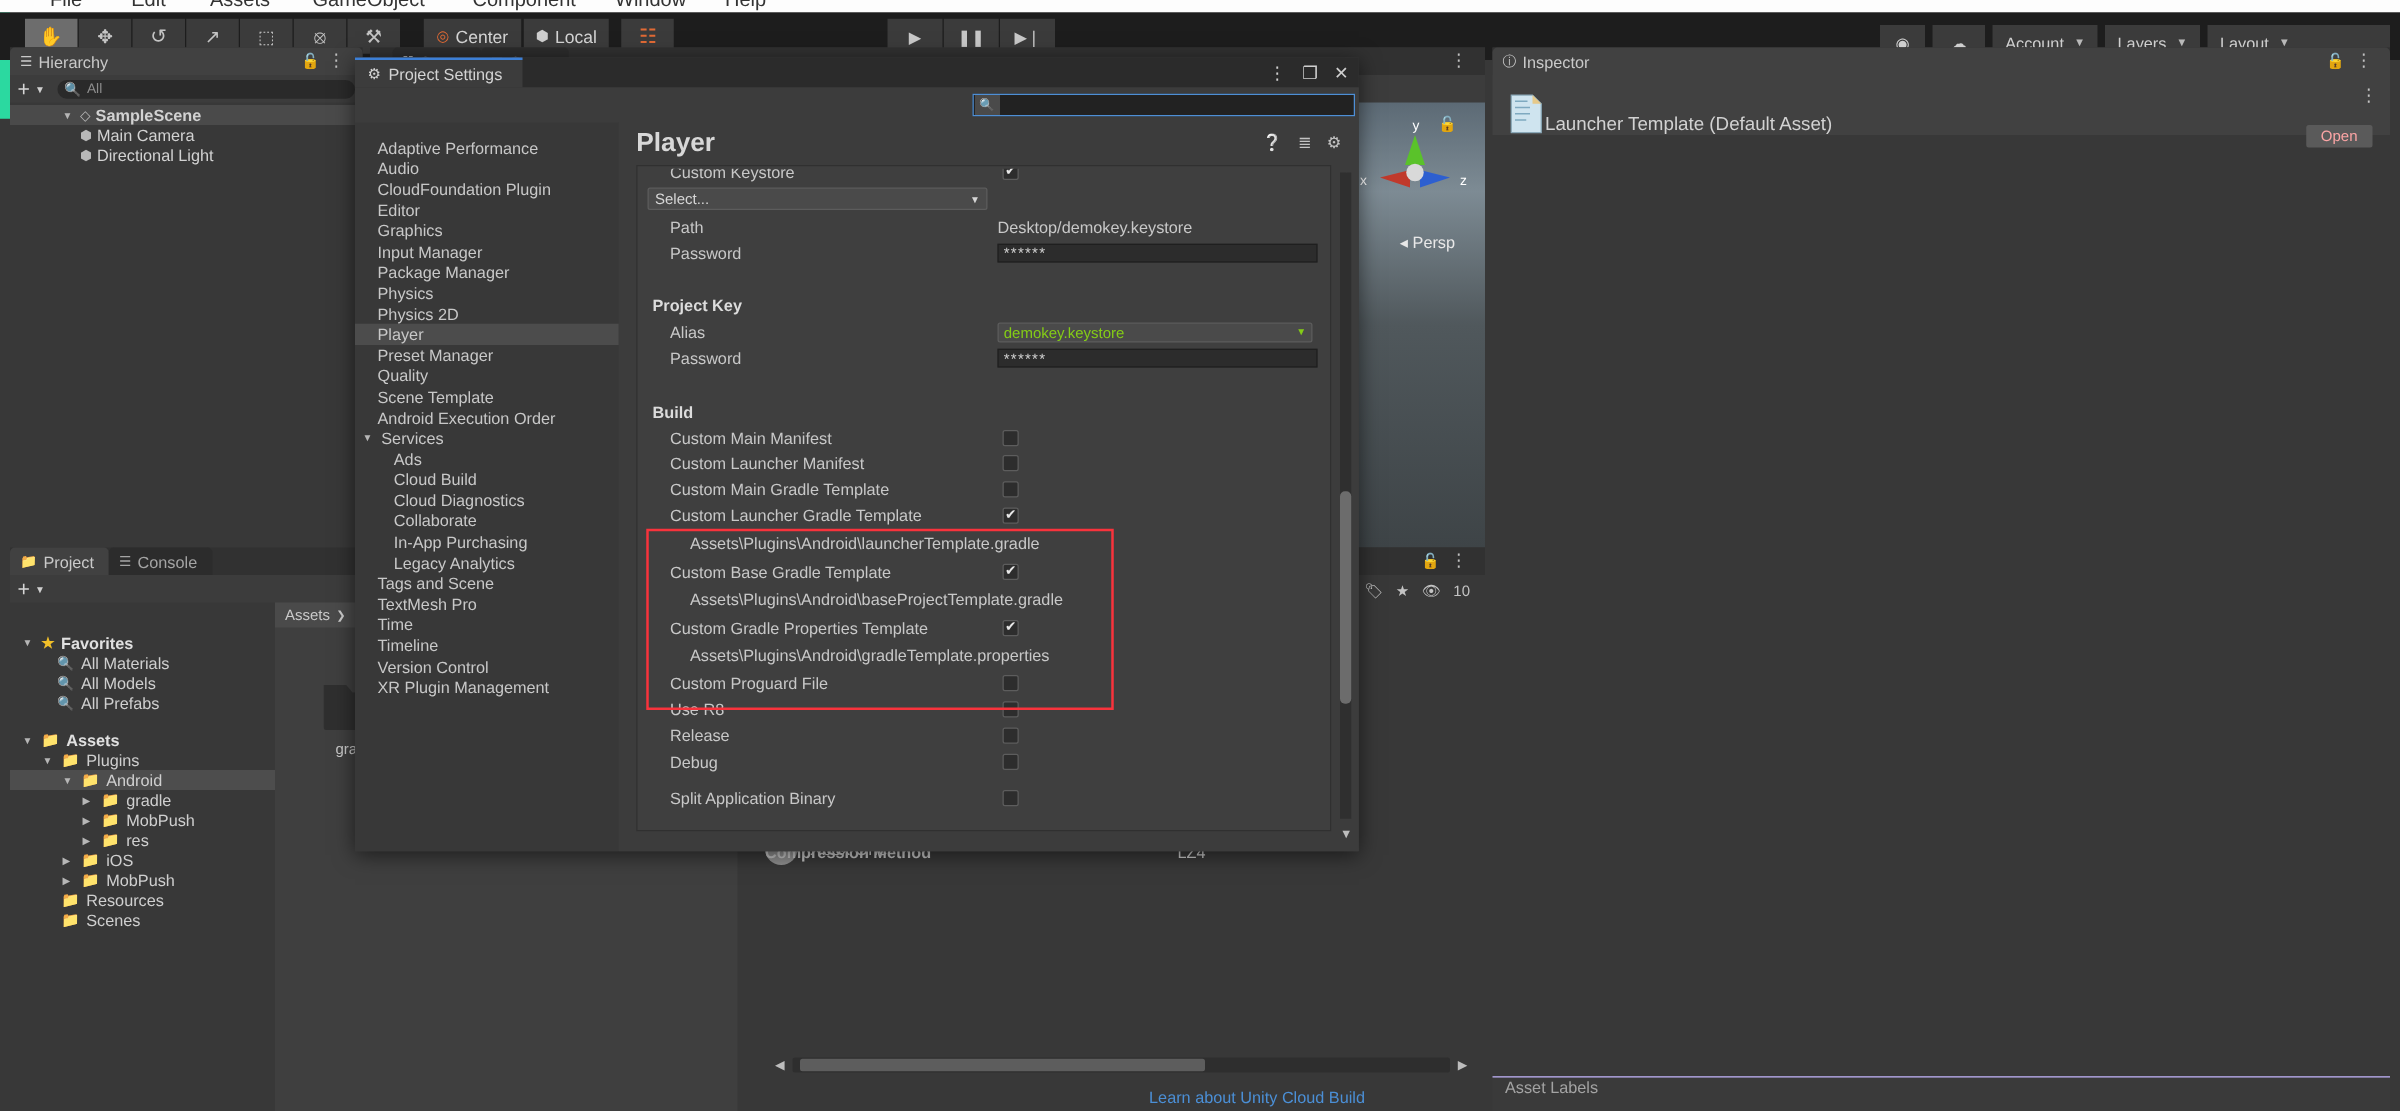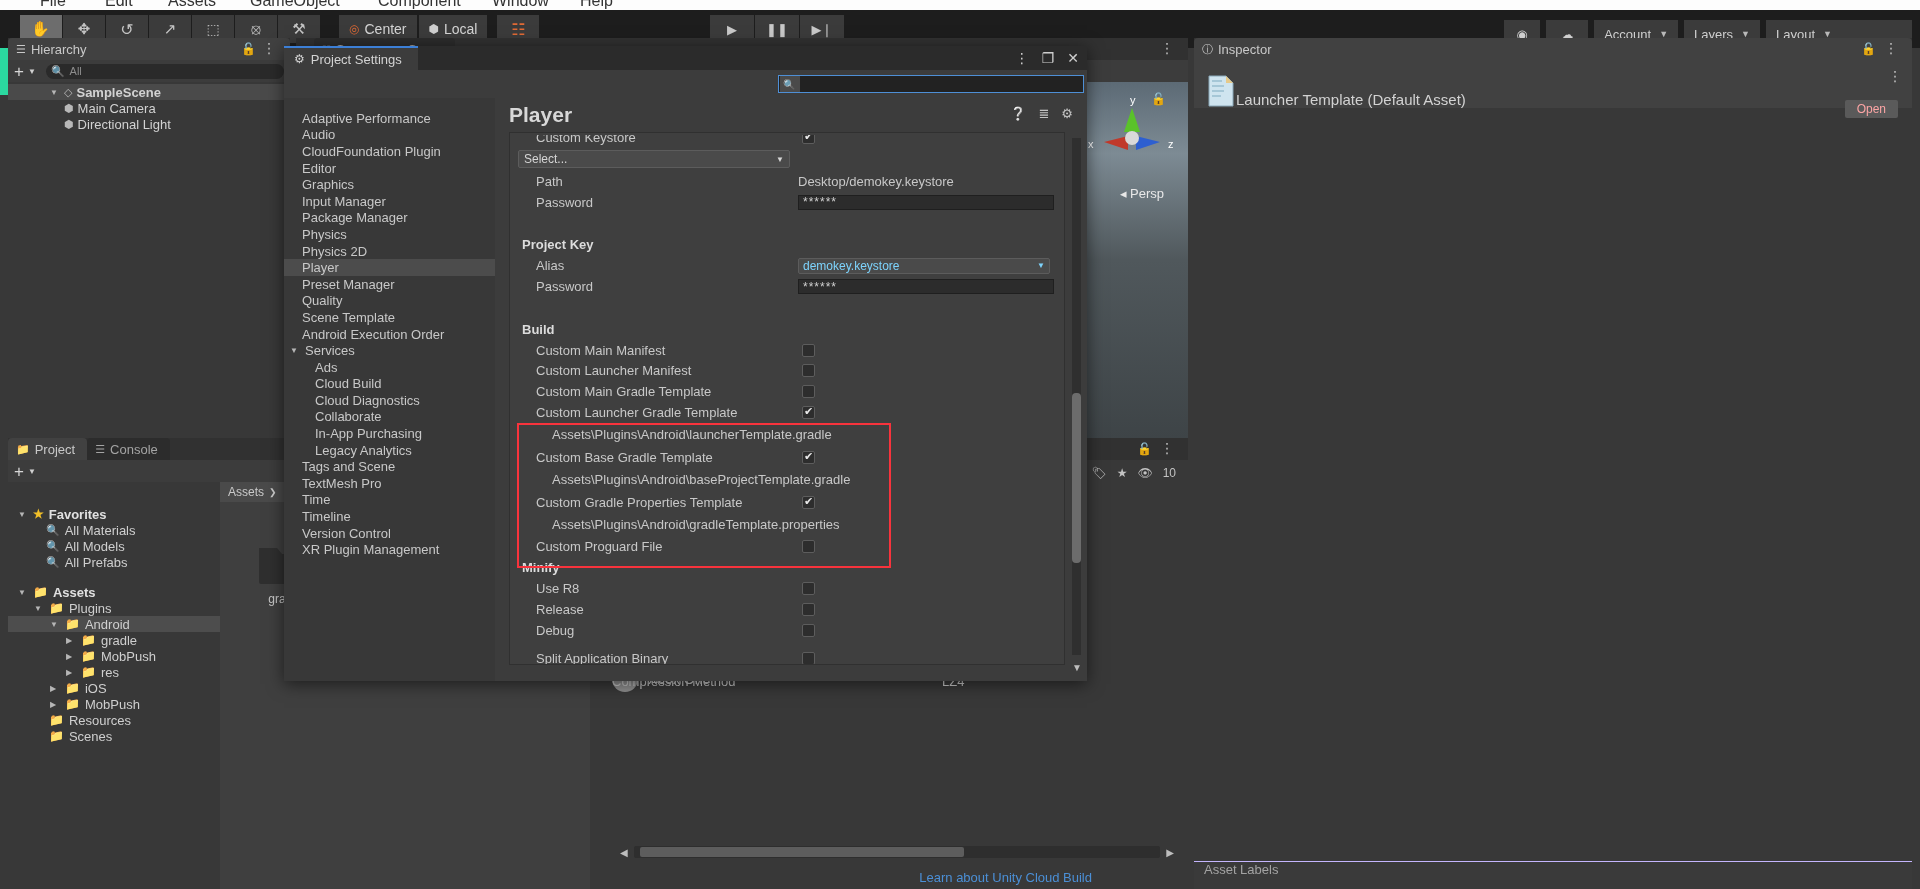--- a/index.html
+++ b/index.html
@@ -146,21 +146,21 @@
 
   
   #bottomcenter {
     position: absolute; left: 596px; top: 438px; width: 592px; height: 451px; background: #383838;
   }
   .bc-tabrow { height: 22px; background: #313131; position: relative; }
   .bc-dots { position: absolute; right: 14px; top: 2px; color: #c0c0c0; font-size: 14px; }
   .bc-lock { position: absolute; right: 36px; top: 4px; color: #b9b9b9; font-size: 12px; }
   .plat-row { position: absolute; left: 16px; top: 228px; display: flex; align-items: center; gap: 10px; }
   .plat-icon { width: 26px; height: 26px; border-radius: 50%; background: #8e8e8e; }
-  .cmp-label { position: absolute; left: 20px; top: 232px; color: #c3c3c3; font-size: 13px; }
+  .cmp-label { position: absolute; left: 20px; top: 232px; color: #c3c3c3; font-size: 13px; font-weight: bold; }
   .bc-slider { position: absolute; left: 24px; bottom: 30px; right: 14px; height: 14px;
                display: flex; align-items: center; gap: 6px; }
   .slider-track { flex: 1; height: 12px; background: #2e2e2e; border-radius: 2px; position: relative; }
   .slider-thumb { position: absolute; left: 6px; top: 1px; width: 324px; height: 10px;
                   background: #5d5d5d; border-radius: 2px; }
   .learn-link { position: absolute; right: 96px; bottom: 4px; color: #4b8fd6; font-size: 13px; }
   .star-badges { position: absolute; right: 12px; top: 28px; display: flex; align-items: center; gap: 10px;
                  color: #c3c3c3; font-size: 12px; }
 
   
@@ -219,21 +219,21 @@
   .flabel { color: #c8c8c8; font-size: 13px; }
   .frow .flabel.indent1 { padding-left: 26px; }
   .frow .flabel.indent2 { padding-left: 42px; }
   .fsection { color: #dcdcdc; font-size: 13px; font-weight: bold; padding-left: 12px; }
   .cbx { position: absolute; left: 292px; width: 13px; height: 13px; background: #2d2d2d;
          border: 1px solid #5d5d5d; border-radius: 2px; }
   .cbx.on::after { content: "\2714"; position: absolute; left: 1px; top: -2px; color: #e8e8e8; font-size: 11px; }
   .fval { position: absolute; left: 288px; color: #c8c8c8; font-size: 13px; }
   .fdropdown {
     position: absolute; left: 288px; width: 252px; height: 16px; background: #4a4a4a;
-    border: 1px solid #5c5c5c; border-radius: 2px; color: #7dd3fc; font-size: 12px;
+    border: 1px solid #5c5c5c; border-radius: 2px; color: #84cc16; font-size: 12px;
     display: flex; align-items: center; padding: 0 4px; justify-content: space-between;
   }
   .ffield {
     position: absolute; left: 288px; width: 256px; height: 15px; background: #2c2c2c;
     border: 1px solid #1f1f1f; color: #d0d0d0; font-size: 12px;
     display: flex; align-items: center; padding: 0 4px; letter-spacing: 1px;
   }
   .fselect-wide {
     margin-left: 8px; width: 272px; height: 18px; background: #4a4a4a; border: 1px solid #5c5c5c;
     border-radius: 2px; color: #d6d6d6; font-size: 12px; display: flex; align-items: center;
@@ -735,23 +735,20 @@
             </div>
             <div class="frow" style="height:24px">
               <span class="flabel indent2">Assets\Plugins\Android\gradleTemplate.properties</span>
             </div>
 
             <div class="frow">
               <span class="flabel indent1">Custom Proguard File</span>
               <span class="cbx"></span>
             </div>
 
-            <div class="frow">
-              <span class="fsection">Minify</span>
-            </div>
 
             <div class="frow">
               <span class="flabel indent1">Use R8</span>
               <span class="cbx"></span>
             </div>
             <div class="frow">
               <span class="flabel indent1">Release</span>
               <span class="cbx"></span>
             </div>
             <div class="frow">

